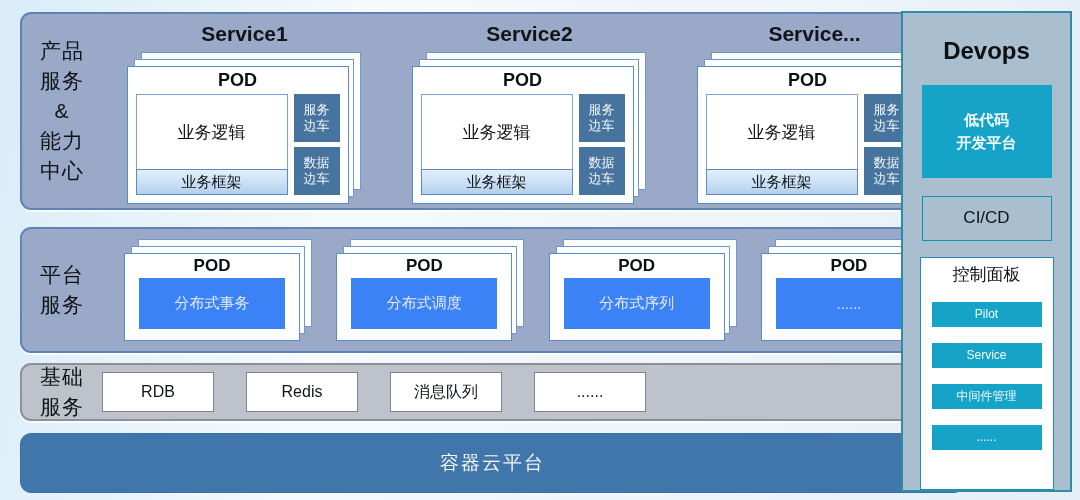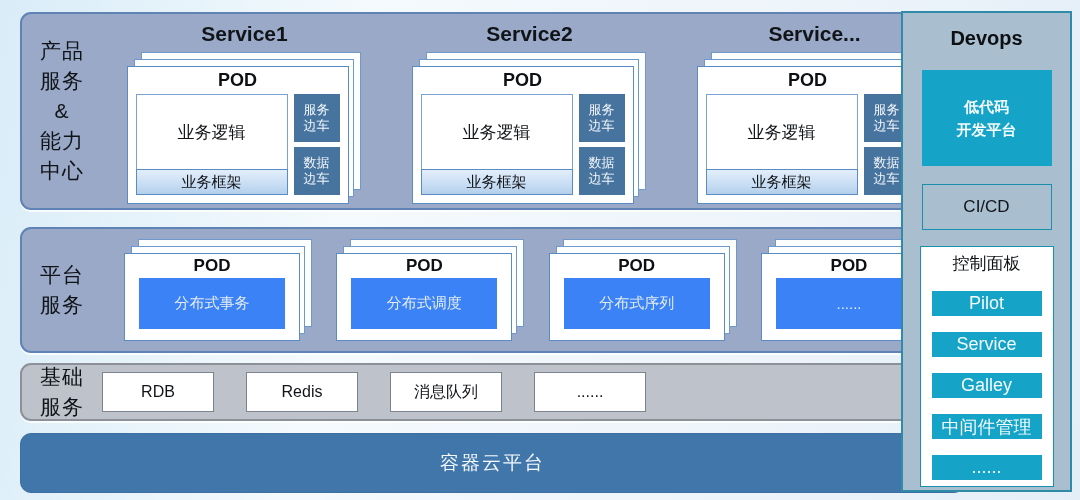--- a/index.html
+++ b/index.html
@@ -109,21 +109,21 @@
     display:flex; align-items:center; justify-content:center;
   }
   .band4-title { font-size:19px; color:#f4f8fb; letter-spacing:2px; }
 
   
   .devops {
     position:absolute; left:901px; top:11px; width:171px; height:481px;
     background:#a9bece; border:2px solid #2f8ba8;
     display:flex; flex-direction:column; align-items:center;
   }
-  .devops-title { margin-top:14px; font-size:20px; font-weight:600; color:#0d1013; }
+  .devops-title { margin-top:24px; font-size:24px; font-weight:600; color:#0d1013; }
   .lowcode-box {
     margin-top:20px; width:130px; height:96px;
     background:#15a4c8; color:#f4fbfd;
     display:flex; flex-direction:column; align-items:center; justify-content:center;
     font-size:15px; line-height:23px;font-weight:bold;
   }
   .cicd-box {
     margin-top:18px; width:130px; height:46px;
     border:1.5px solid #1a8fae;
     display:flex; align-items:center; justify-content:center;
@@ -132,21 +132,21 @@
   .control-panel {
     margin-top:16px; width:134px; height:241px;
     background:#ffffff; border:1.5px solid #1a8fae;
     display:flex; flex-direction:column; align-items:center;
   }
   .panel-title { margin-top:5px; font-size:17px; color:#0d1013; }
   .panel-btn {
     margin-top:16px; width:110px; height:25px;
     background:#15a4c8; color:#f4fbfd;
     display:flex; align-items:center; justify-content:center;
-    font-size:18px; white-space:nowrap; overflow:hidden;
+    font-size:12px; white-space:nowrap; overflow:hidden;
   }
 </style>
 </head>
 <body>
 
 <div class="canvas">
 
   <div class="band band1">
     <div class="band-label">
       <span>产品</span>
@@ -308,19 +308,18 @@
     <div class="devops-title">Devops</div>
     <div class="lowcode-box">
       <span>低代码</span>
       <span>开发平台</span>
     </div>
     <div class="cicd-box">CI/CD</div>
     <div class="control-panel">
       <div class="panel-title">控制面板</div>
       <div class="panel-btn">Pilot</div>
       <div class="panel-btn">Service</div>
-      <div class="panel-btn">Galley</div>
       <div class="panel-btn">中间件管理</div>
       <div class="panel-btn">......</div>
     </div>
   </div>
 
 </div>
 
 </body></html>

